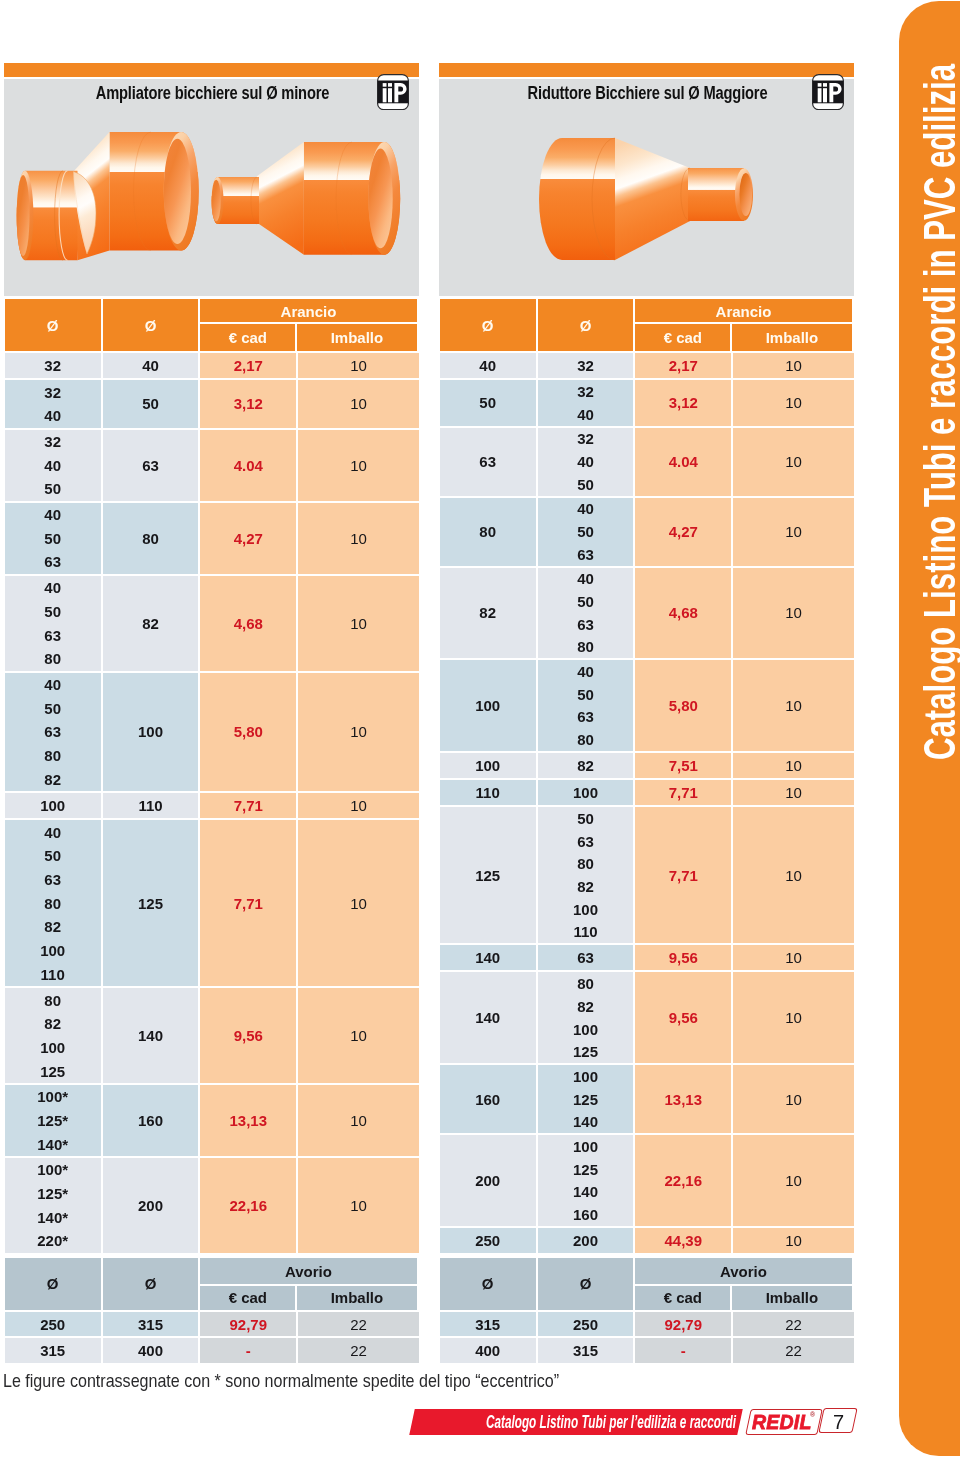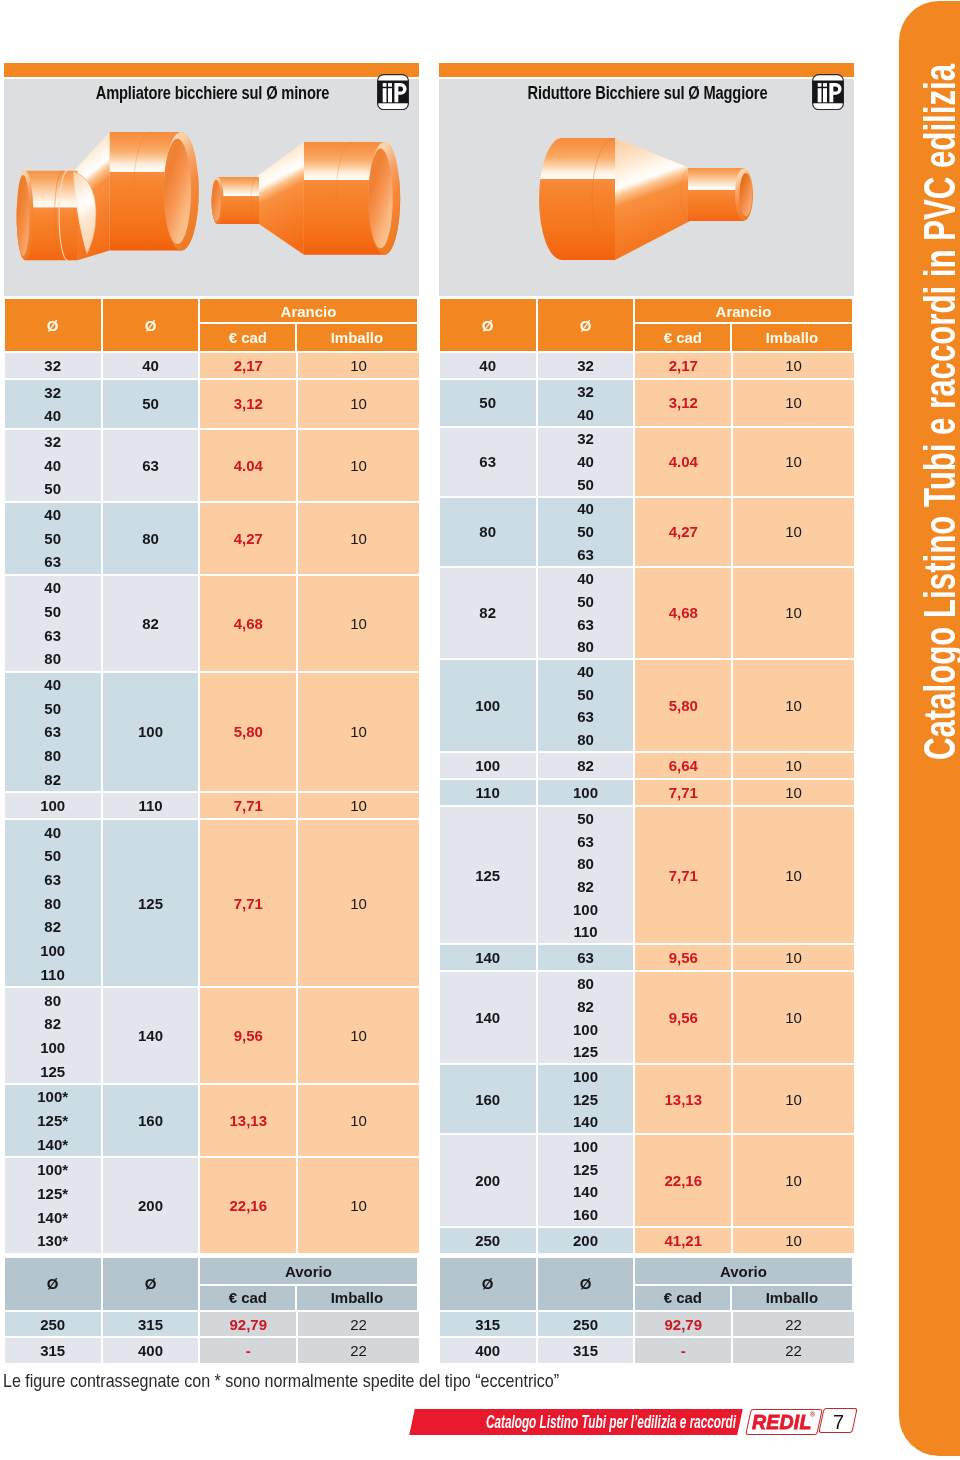--- a/index.html
+++ b/index.html
@@ -381,21 +381,21 @@
           <div class="ln" style="height:71.1px;display:flex;align-items:center">160</div>
         </div>
       <div class="cell" style="width:96.1px;height:71.1px;background:#fbcda1;color:#d01622;font-weight:bold">13,13</div>
       <div class="cell" style="width:120.5px;height:71.1px;background:#fbcda1;color:#17171a;font-weight:normal">10</div>
     </div>
       <div class="trow" style="height:94.8px">
       <div class="cell" style="width:96.3px;height:94.8px;background:#e2e6ec">
           <div class="ln" style="height:23.7px;display:flex;align-items:center">100*</div>
           <div class="ln" style="height:23.7px;display:flex;align-items:center">125*</div>
           <div class="ln" style="height:23.7px;display:flex;align-items:center">140*</div>
-          <div class="ln" style="height:23.7px;display:flex;align-items:center">130*</div>
+          <div class="ln" style="height:23.7px;display:flex;align-items:center">220*</div>
         </div>
       <div class="cell" style="width:95.4px;height:94.8px;background:#e2e6ec">
           <div class="ln" style="height:94.8px;display:flex;align-items:center">200</div>
         </div>
       <div class="cell" style="width:96.1px;height:94.8px;background:#fbcda1;color:#d01622;font-weight:bold">22,16</div>
       <div class="cell" style="width:120.5px;height:94.8px;background:#fbcda1;color:#17171a;font-weight:normal">10</div>
     </div>
       <div class="trow" style="height:52px;margin-top:5px">
      <div class="cell hd-av" style="width:96.3px;height:52px">Ø</div>
      <div class="cell hd-av" style="width:95.4px;height:52px">Ø</div>
@@ -505,21 +505,21 @@
       <div class="cell" style="width:96.1px;height:90.68px;background:#fbcda1;color:#d01622;font-weight:bold">5,80</div>
       <div class="cell" style="width:120.5px;height:90.68px;background:#fbcda1;color:#17171a;font-weight:normal">10</div>
     </div>
       <div class="trow" style="height:25.2px">
       <div class="cell" style="width:96.3px;height:25.2px;background:#e2e6ec">
           <div class="ln" style="height:25.2px;display:flex;align-items:center">100</div>
         </div>
       <div class="cell" style="width:95.4px;height:25.2px;background:#e2e6ec">
           <div class="ln" style="height:25.2px;display:flex;align-items:center">82</div>
         </div>
-      <div class="cell" style="width:96.1px;height:25.2px;background:#fbcda1;color:#d01622;font-weight:bold">6,64</div>
+      <div class="cell" style="width:96.1px;height:25.2px;background:#fbcda1;color:#d01622;font-weight:bold">7,51</div>
       <div class="cell" style="width:120.5px;height:25.2px;background:#fbcda1;color:#17171a;font-weight:normal">10</div>
     </div>
       <div class="trow" style="height:25.2px">
       <div class="cell" style="width:96.3px;height:25.2px;background:#cbdce5">
           <div class="ln" style="height:25.2px;display:flex;align-items:center">110</div>
         </div>
       <div class="cell" style="width:95.4px;height:25.2px;background:#cbdce5">
           <div class="ln" style="height:25.2px;display:flex;align-items:center">100</div>
         </div>
       <div class="cell" style="width:96.1px;height:25.2px;background:#fbcda1;color:#d01622;font-weight:bold">7,71</div>
@@ -588,21 +588,21 @@
       <div class="cell" style="width:96.1px;height:90.68px;background:#fbcda1;color:#d01622;font-weight:bold">22,16</div>
       <div class="cell" style="width:120.5px;height:90.68px;background:#fbcda1;color:#17171a;font-weight:normal">10</div>
     </div>
       <div class="trow" style="height:25.2px">
       <div class="cell" style="width:96.3px;height:25.2px;background:#cbdce5">
           <div class="ln" style="height:25.2px;display:flex;align-items:center">250</div>
         </div>
       <div class="cell" style="width:95.4px;height:25.2px;background:#cbdce5">
           <div class="ln" style="height:25.2px;display:flex;align-items:center">200</div>
         </div>
-      <div class="cell" style="width:96.1px;height:25.2px;background:#fbcda1;color:#d01622;font-weight:bold">41,21</div>
+      <div class="cell" style="width:96.1px;height:25.2px;background:#fbcda1;color:#d01622;font-weight:bold">44,39</div>
       <div class="cell" style="width:120.5px;height:25.2px;background:#fbcda1;color:#17171a;font-weight:normal">10</div>
     </div>
       <div class="trow" style="height:52px;margin-top:5px">
      <div class="cell hd-av" style="width:96.3px;height:52px">Ø</div>
      <div class="cell hd-av" style="width:95.4px;height:52px">Ø</div>
      <div style="width:216.6px;height:52px;position:relative">
        <div class="cell hd-av" style="width:100%;height:27.7px">Avorio</div>
        <div style="position:absolute;z-index:2;left:0;top:26.099999999999998px;width:100%;height:1.6px;background:#fff"></div>
        <div style="display:flex;gap:1.6px;height:24.3px">
          <div class="cell hd-av" style="width:95.3px;height:24.3px">€ cad</div>

